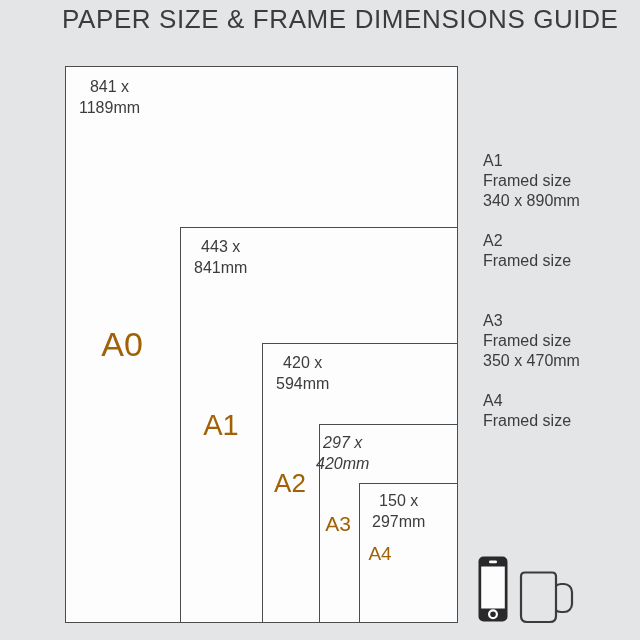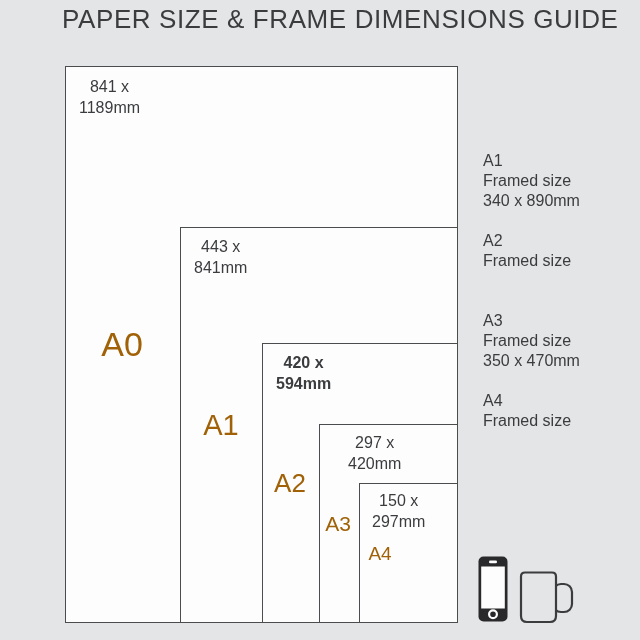--- a/index.html
+++ b/index.html
@@ -37,22 +37,22 @@
 
   .dims {
     position: absolute;
     font-size: 16px;
     line-height: 21px;
     color: #3b3c3e;
     white-space: nowrap;
   }
   .dims.d-a0 { left: 79px;  top: 76px; }
   .dims.d-a1 { left: 194px; top: 236px; }
-  .dims.d-a2 { left: 276px; top: 352px; font-weight: bold; }
-  .dims.d-a3 { left: 348px; top: 432px; }
+  .dims.d-a2 { left: 276px; top: 352px; }
+  .dims.d-a3 { left: 316px; top: 432px; font-style: italic; }
   .dims.d-a4 { left: 372px; top: 490px; }
   .dims span { display: block; text-align: center; }
 
   .paper-label {
     position: absolute;
     transform: translate(-50%, -50%);
     color: #a16207;
     white-space: nowrap;
   }
   .paper-label.l-a0 { left: 122px; top: 344px; font-size: 34px; }

